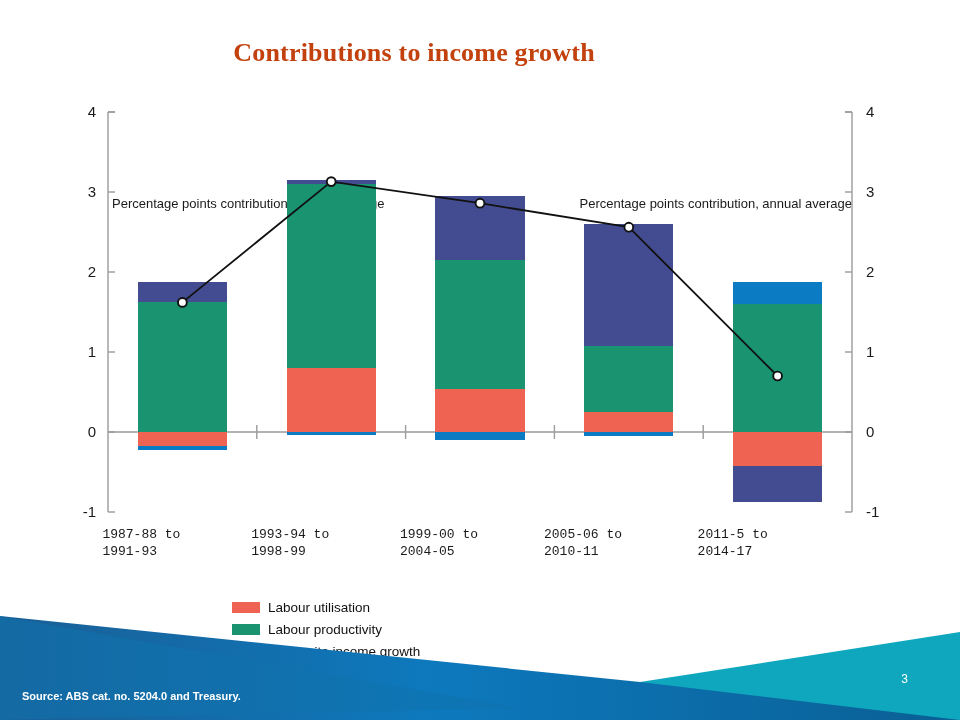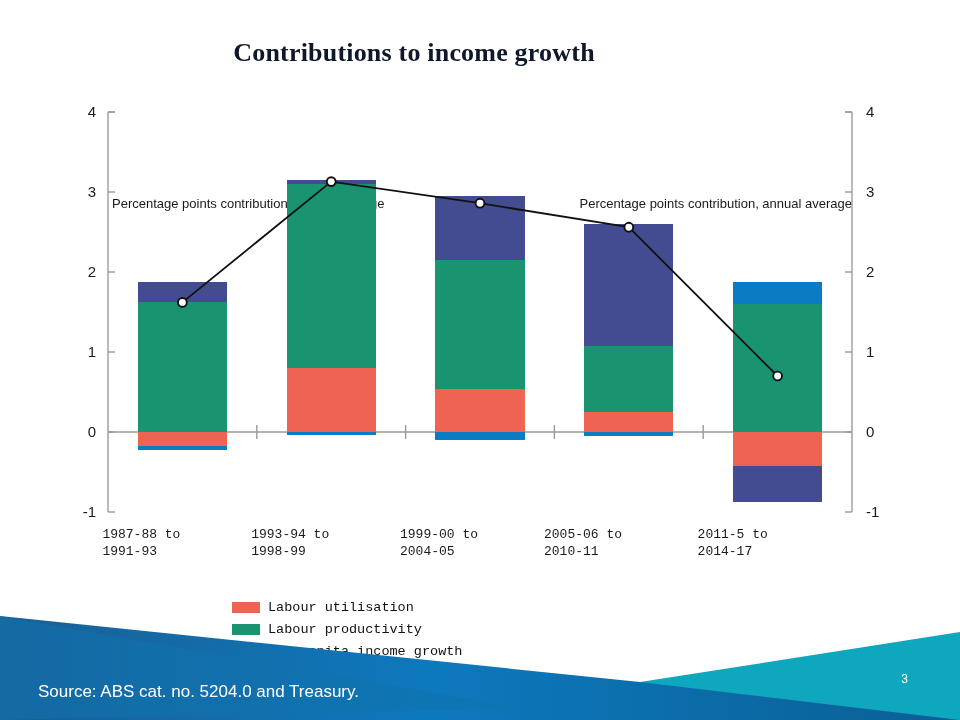--- a/index.html
+++ b/index.html
@@ -4,21 +4,21 @@
 <style>
   html,body{margin:0;padding:0;}
   body{
     width:960px;height:720px;background:#ffffff;overflow:hidden;position:relative;
     font-family:"Liberation Sans",sans-serif;
   }
   
   .slide-title{
     position:absolute;left:0;top:38px;width:828px;text-align:center;
     font-family:"Liberation Serif",serif;font-weight:bold;font-size:26px;
-    color:#0f172a;letter-spacing:.2px;
+    color:#c2410c;letter-spacing:.2px;
   }
   
   .chart-area{position:absolute;left:0;top:96px;width:960px;height:500px;}
   
   .unit-left{
     position:absolute;left:112px;top:100px;font-size:13px;color:#1a1a1a;white-space:nowrap;
   }
   .unit-right{
     position:absolute;right:108px;top:100px;font-size:13px;color:#1a1a1a;white-space:nowrap;text-align:right;
   }
@@ -32,35 +32,35 @@
   
   .bars{position:absolute;left:108px;top:16px;width:744px;height:400px;}
   .bargroup{position:absolute;top:0;height:400px;}
   .seg{position:absolute;left:0;width:100%;}
   
   .xlab{
     position:absolute;text-align:left;font-size:13px;color:#1a1a1a;line-height:17px;font-family:Liberation Mono, monospace;
   }
   
   .legend{position:absolute;left:0;top:598px;width:960px;height:60px;}
-  .leg-col{position:absolute;top:0;font-family:Liberation Mono, monospace;}
+  .leg-col{position:absolute;top:0;}
   .leg-item{display:flex;align-items:center;height:19px;margin-bottom:3px;}
   .swatch{width:28px;height:11px;margin-right:8px;flex:0 0 auto;}
   .leg-line{width:28px;height:11px;margin-right:8px;position:relative;flex:0 0 auto;}
   .leg-line:before{content:"";position:absolute;left:0;top:5px;width:28px;height:1.6px;background:#111;}
   .leg-line:after{
     content:"";position:absolute;left:10px;top:1px;width:7px;height:7px;border-radius:50%;
     background:#fff;border:1.6px solid #111;box-sizing:border-box;
   }
   .leg-text{font-size:13.5px;color:#111;white-space:nowrap;}
   
   .footer{position:absolute;left:0;bottom:0;width:960px;height:130px;overflow:hidden;}
   .footer svg{display:block;}
   .source{
-    position:absolute;left:38px;bottom:18px;font-size:17px;color:#ffffff;white-space:nowrap;
+    position:absolute;left:22px;bottom:18px;font-size:11px;color:#ffffff;white-space:nowrap;font-weight:bold;
   }
   .pagenum{
     position:absolute;right:52px;bottom:34px;font-size:12px;color:#ffffff;
   }
 </style>
 </head>
 <body>
 
 <div class="slide-title">Contributions to income growth</div>
 

